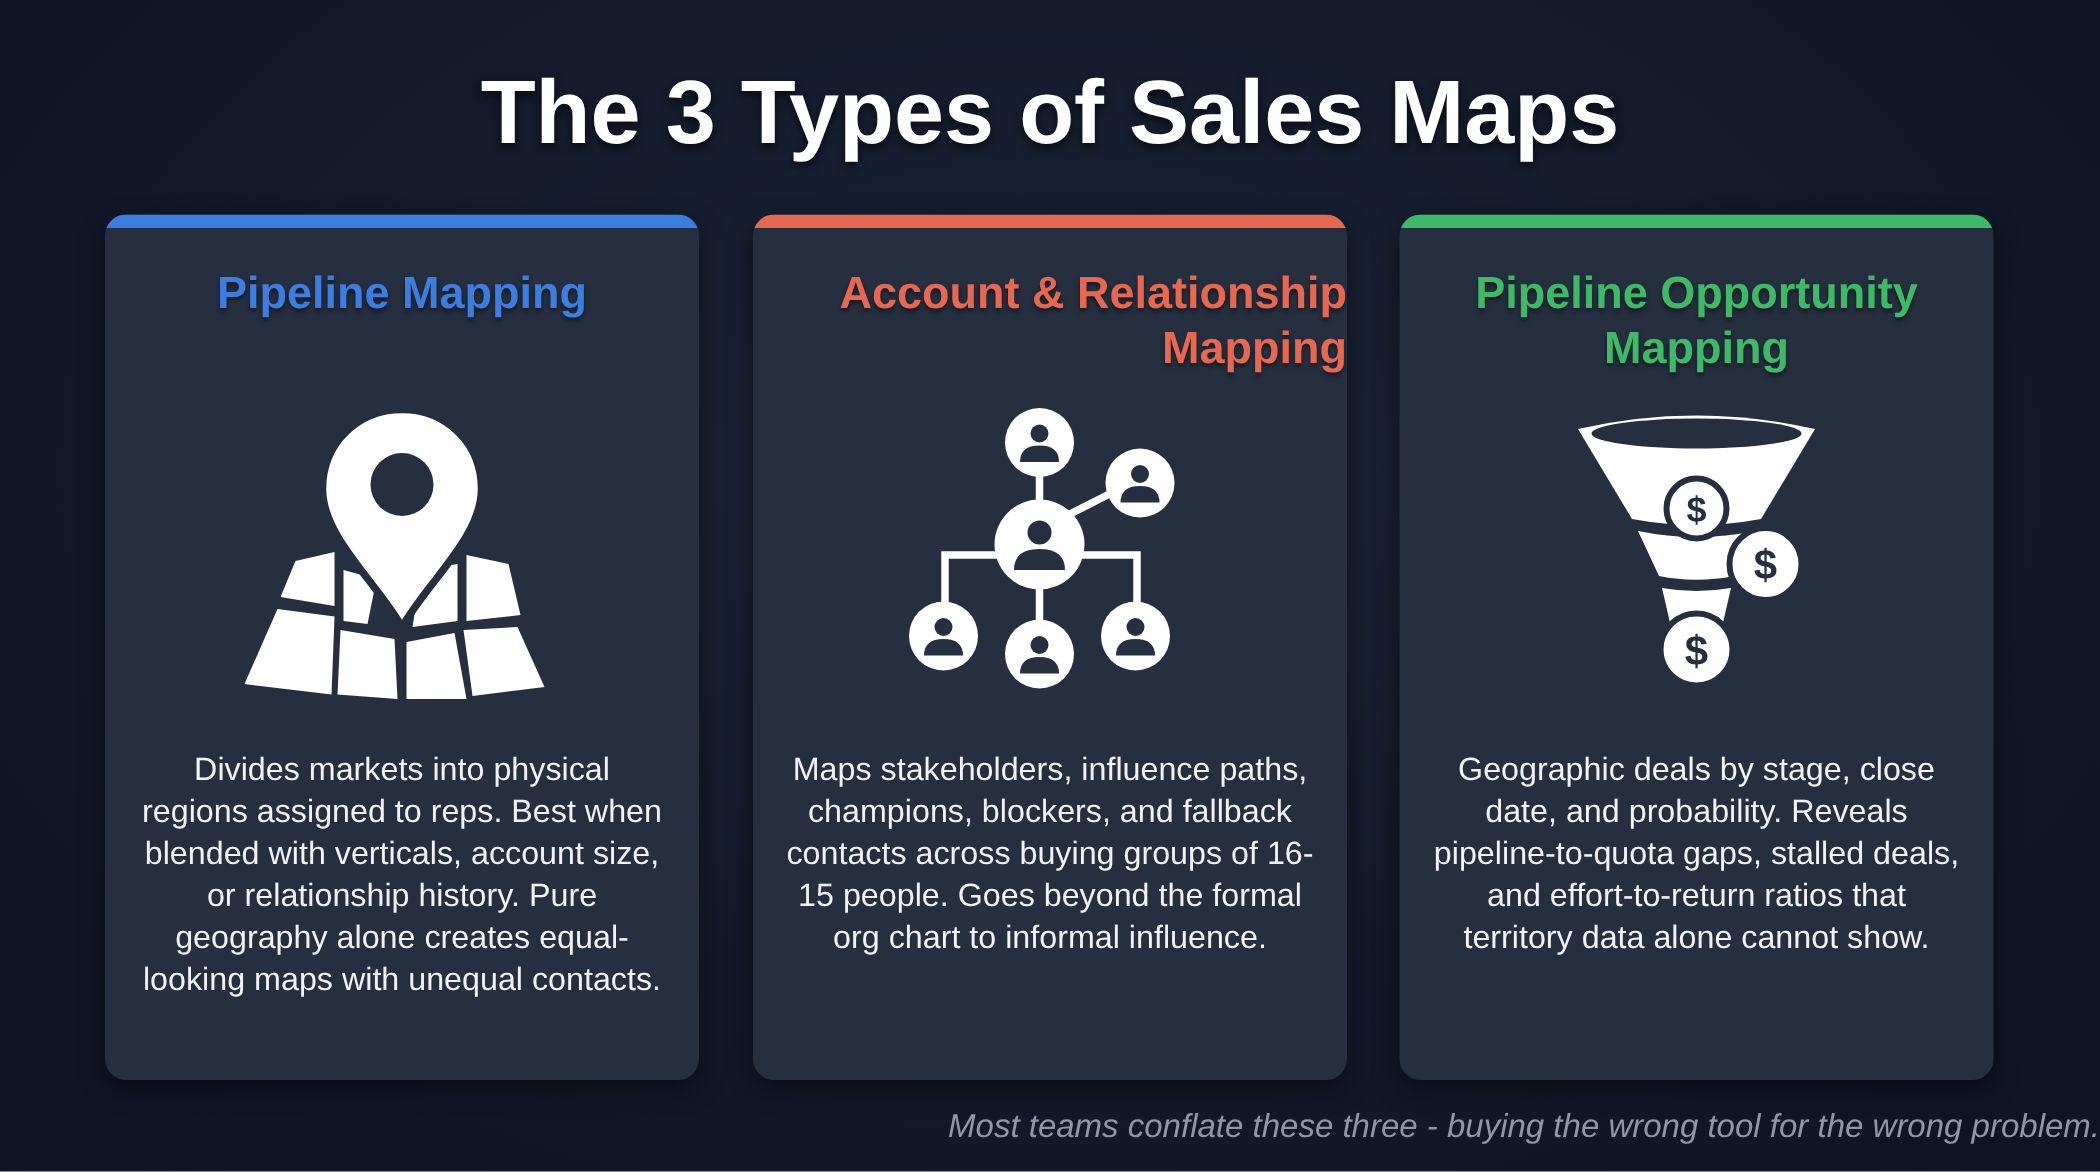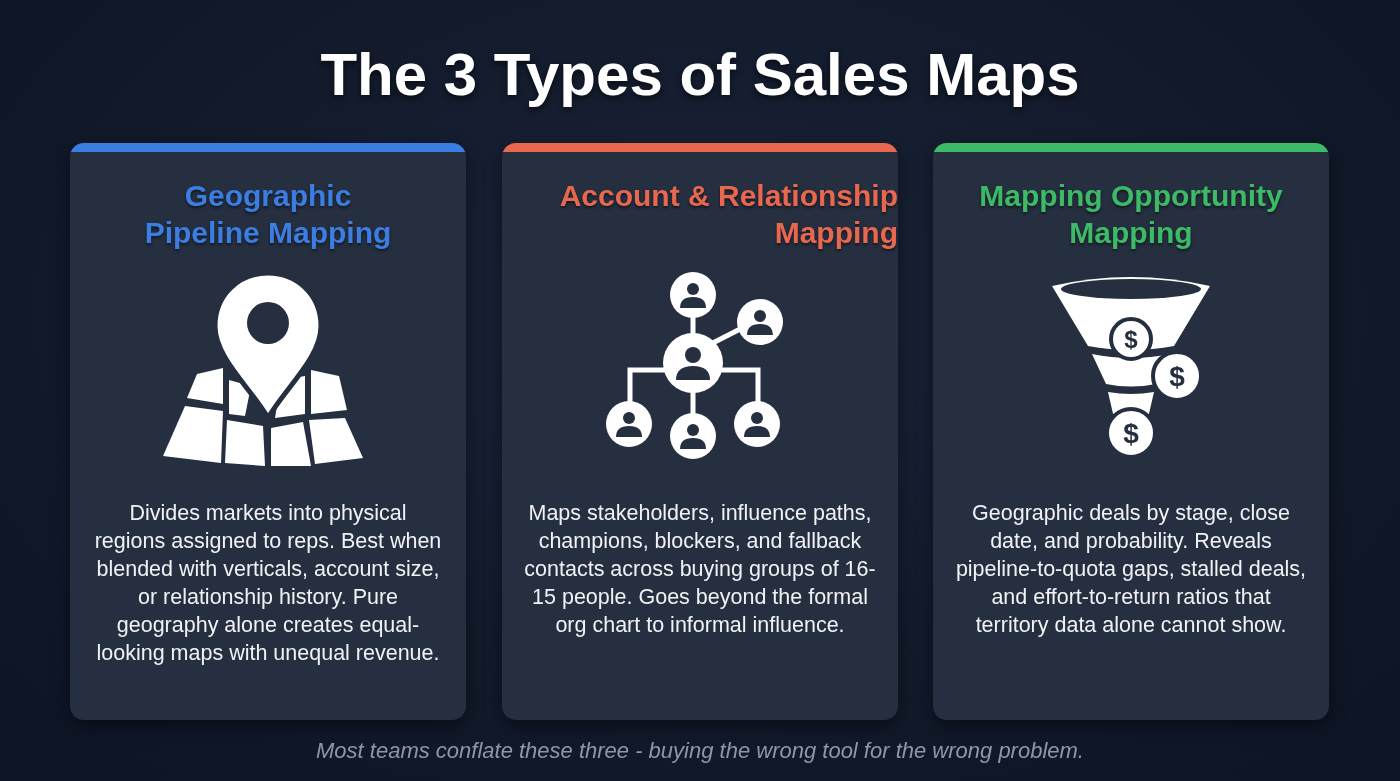--- a/index.html
+++ b/index.html
@@ -40,54 +40,53 @@
       position: absolute; left: 0; top: 125px; width: 100%; height: 200px;
       display: flex; justify-content: center; align-items: center;
     }
     .card-desc {
       position: absolute; left: 22px; top: 356px; width: 352px;
       text-align: center; color: #f0f2f5;
       font-size: 21.5px; line-height: 28px;
     }
     .footer {
       position: absolute; left: 0; top: 736px; width: 1400px;
-      text-align: center; color: #8d97a8;
+      text-align: right; color: #8d97a8;
       font-size: 22px; font-style: italic; line-height: 30px;
     }
   </style>
 </head>
 <body>
 
 <div class="title">The 3 Types of Sales Maps</div>
 
 <div class="card card-1">
   <div class="topbar" style="background:#3b7de0;"></div>
   <div class="card-title" style="color:#3b7de0;">
-    <span>Geographic</span>
     <span>Pipeline Mapping</span>
   </div>
   <div class="icon-wrap">
     <svg width="210" height="200" viewBox="0 0 210 200">
 
       <g fill="#ffffff">
         <polygon points="34,106 60,100 60,136 24,130"></polygon>
         <polygon points="66,112 88,118 82,148 66,146"></polygon>
         <polygon points="22,138 60,143 58,195 0,188"></polygon>
         <polygon points="64,152 100,158 102,198 62,195"></polygon>
         <polygon points="108,160 140,154 148,198 108,198"></polygon>
         <polygon points="146,152 182,150 200,190 152,196"></polygon>
         <polygon points="118,112 142,108 142,146 112,150"></polygon>
         <polygon points="148,102 176,108 184,142 148,146"></polygon>
       </g>
 
       <path d="M105,5 C75,5 52,28 52,58 C52,90 88,120 105,150 C122,120 158,90 158,58 C158,28 135,5 105,5 Z" fill="#ffffff" stroke="#262f40" stroke-width="5"></path>
       <circle cx="105" cy="55" r="21" fill="#262f40"></circle>
     </svg>
   </div>
-  <div class="card-desc">Divides markets into physical regions assigned to reps. Best when blended with verticals, account size, or relationship history. Pure geography alone creates equal-looking maps with unequal revenue.</div>
+  <div class="card-desc">Divides markets into physical regions assigned to reps. Best when blended with verticals, account size, or relationship history. Pure geography alone creates equal-looking maps with unequal contacts.</div>
 </div>
 
 <div class="card card-2">
   <div class="topbar" style="background:#e8674f;"></div>
   <div class="card-title" style="color:#e8674f;text-align:right;">
     <span>Account &amp; Relationship</span>
     <span>Mapping</span>
   </div>
   <div class="icon-wrap">
     <svg width="200" height="200" viewBox="0 0 200 200">
@@ -121,21 +120,21 @@
           <path d="M144,169 Q144,158 157,158 Q170,158 170,169 Z"></path>
       </g>
     </svg>
   </div>
   <div class="card-desc">Maps stakeholders, influence paths, champions, blockers, and fallback contacts across buying groups of 16-15 people. Goes beyond the formal org chart to informal influence.</div>
 </div>
 
 <div class="card card-3">
   <div class="topbar" style="background:#3dba66;"></div>
   <div class="card-title" style="color:#3dba66;">
-    <span>Mapping Opportunity</span>
+    <span>Pipeline Opportunity</span>
     <span>Mapping</span>
   </div>
   <div class="icon-wrap">
     <svg width="170" height="200" viewBox="0 0 170 200">
 
       <path d="M6,18 Q85,0 164,18 L128,78 Q85,86 42,78 Z" fill="#ffffff"></path>
       <ellipse cx="85" cy="21" rx="70" ry="10" fill="#262f40"></ellipse>
       <path d="M46,86 Q85,94 124,86 L110,116 Q85,121 60,116 Z" fill="#ffffff"></path>
       <path d="M62,124 Q85,128 108,124 L102,150 L68,150 Z" fill="#ffffff"></path>
 

